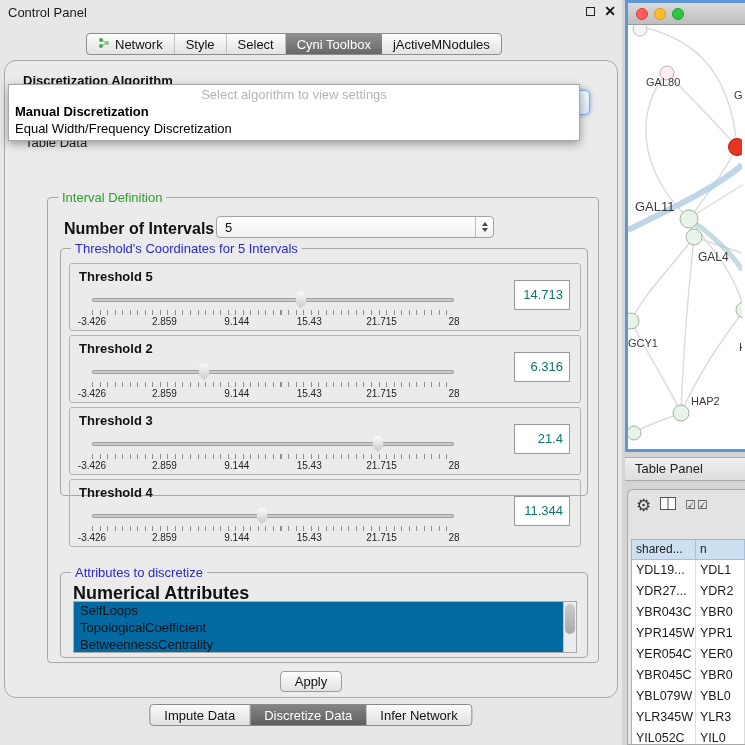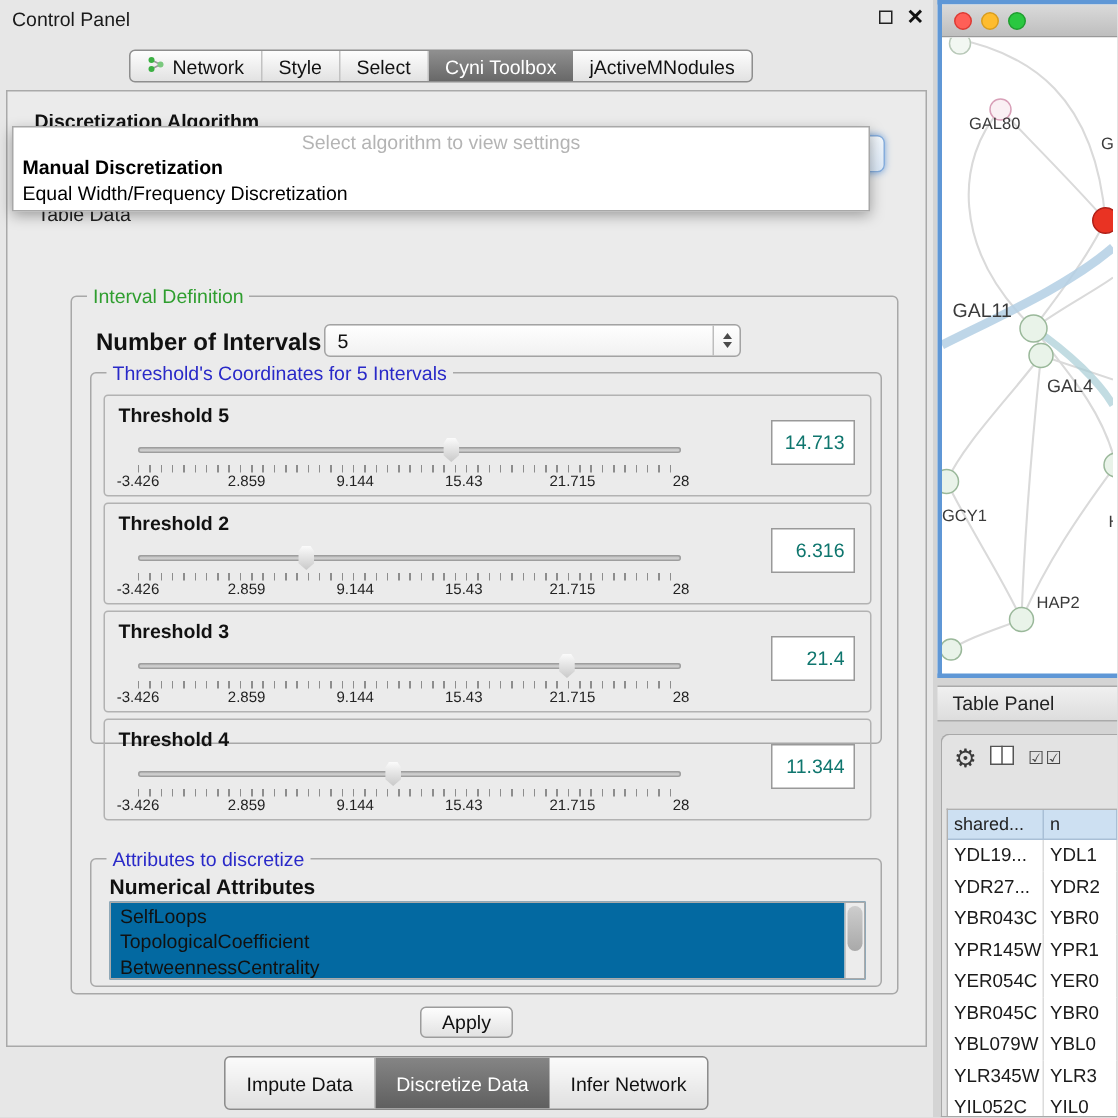--- a/index.html
+++ b/index.html
@@ -13,21 +13,21 @@
   .restore-box { width:9px; height:9px; border:1.5px solid #222; }
   .close-x { font-size:14px; font-weight:bold; color:#111; line-height:12px; }
 
   
   .tabbar { position:absolute; left:86px; top:33px; height:22px; display:flex; border:1px solid #8e8e8e; border-radius:4px; background:linear-gradient(#fdfdfd,#e2e2e2); overflow:hidden; }
   .tab { padding:0 11px; display:flex; align-items:center; gap:5px; font-size:13px; color:#111; border-right:1px solid #c2c2c2; white-space:nowrap; }
   .tab:last-child { border-right:none; }
   .tab.active { background:linear-gradient(#8f8f8f,#686868); color:#fff; border-right:none; }
 
   
-  .main-panel { position:absolute; left:4px; top:60px; width:614px; height:638px; border:1px solid #a9a9a9; border-radius:0; background:#ebebeb; }
+  .main-panel { position:absolute; left:4px; top:60px; width:614px; height:638px; border:1px solid #a9a9a9; border-radius:12px; background:#ebebeb; }
   .algo-title { position:absolute; left:18px; top:12px; font-weight:bold; font-size:13px; }
   .td-label { position:absolute; left:20px; top:74px; font-size:13px; color:#222; }
 
   .combo { position:absolute; display:flex; align-items:center; padding-left:8px; background:linear-gradient(#ffffff,#f1f1f1); border:1px solid #a3a3a3; border-radius:4px; font-size:13px; color:#111; }
   .stepper { margin-left:auto; width:18px; height:100%; border-left:1px solid #bdbdbd; display:flex; flex-direction:column; align-items:center; justify-content:center; }
   .tri-up { width:0; height:0; border-left:3.5px solid transparent; border-right:3.5px solid transparent; border-bottom:4.5px solid #4a4a4a; margin-bottom:2px; }
   .tri-down { width:0; height:0; border-left:3.5px solid transparent; border-right:3.5px solid transparent; border-top:4.5px solid #4a4a4a; }
 
   .combo-galfiltered { left:18px; top:89px; width:566px; height:23px; }
   .combo-intervals { left:168px; top:18px; width:278px; height:22px; }
@@ -55,30 +55,30 @@
   .th-label { position:absolute; left:9px; top:5px; font-weight:bold; font-size:13px; }
   .slider { position:absolute; left:22px; top:26px; width:362px; height:20px; }
   .track { position:absolute; left:0; right:0; top:8px; height:4px; background:linear-gradient(#bcbcbc,#dadada); border-radius:2px; box-shadow:inset 0 0 0 1px #9e9e9e; }
   .thumb { position:absolute; top:1px; width:13px; height:17px; transform:translateX(-50%); background:linear-gradient(#fefefe,#c9c9c9); clip-path:polygon(50% 100%, 10% 74%, 10% 26%, 28% 6%, 72% 6%, 90% 26%, 90% 74%); filter:drop-shadow(0 0 1px #777); }
   .ticks { position:absolute; left:22px; top:46px; width:362px; height:5px; background:repeating-linear-gradient(90deg,#8d8d8d 0 1px,transparent 1px 7.54px); }
   .scale { position:absolute; left:22px; top:52px; width:362px; height:12px; }
   .sl { position:absolute; transform:translateX(-50%); font-size:10px; color:#222; white-space:nowrap; }
   .value-box { position:absolute; right:10px; top:16px; width:56px; height:30px; background:#fff; border:1px solid #999; font-size:13px; text-align:right; padding-right:6px; line-height:28px; color:#0f766e; }
 
   .attrs-group { left:12px; top:374px; width:528px; height:86px; }
-  .numattr-label { position:absolute; left:12px; top:10px; font-weight:bold; font-size:14px; }
+  .numattr-label { position:absolute; left:12px; top:10px; font-weight:bold; font-size:18px; }
   .attr-list { position:absolute; left:12px; top:28px; width:504px; height:52px; background:#0369a1; border:1px solid #aaa; overflow:hidden; }
   .attr-item { font-size:13px; line-height:17px; padding-left:6px; color:#111; white-space:nowrap; }
   .list-sb { position:absolute; right:0; top:0; bottom:0; width:13px; background:#ececec; border-left:1px solid #c4c4c4; }
   .list-sb-thumb { position:absolute; left:1px; top:2px; width:10px; height:30px; border-radius:5px; background:linear-gradient(#cdcdcd,#a9a9a9); }
 
   .apply-btn { position:absolute; left:50%; transform:translateX(-50%); top:610px; width:62px; height:21px; background:linear-gradient(#fdfdfd,#e2e2e2); border:1px solid #9c9c9c; border-radius:4px; font-size:13px; text-align:center; line-height:19px; color:#111; }
 
   
-  .bottom-tabbar { position:absolute; left:50%; transform:translateX(-50%); top:704px; height:36px; display:flex; border:1px solid #8a8a8a; border-radius:4px; background:linear-gradient(#fbfbfb,#e0e0e0); overflow:hidden; }
+  .bottom-tabbar { position:absolute; left:50%; transform:translateX(-50%); top:704px; height:22px; display:flex; border:1px solid #8a8a8a; border-radius:4px; background:linear-gradient(#fbfbfb,#e0e0e0); overflow:hidden; }
   .btab { padding:0 14px; display:flex; align-items:center; font-size:13px; color:#111; border-right:1px solid #bdbdbd; white-space:nowrap; }
   .btab:last-child { border-right:none; }
   .btab.active { background:linear-gradient(#858585,#5f5f5f); color:#fff; border-right:none; }
 
   
   .net-window { position:absolute; left:625px; top:0; width:120px; height:452px; border:3px solid #5f97d6; border-right:none; background:#fff; }
   .net-titlebar { height:22px; background:linear-gradient(#dadada,#bebebe); border-bottom:1px solid #999; display:flex; align-items:center; gap:6px; padding-left:8px; }
   .light { width:12px; height:12px; border-radius:50%; }
   .light.red { background:#ff5f57; border:1px solid #dd3a33; }
   .light.yellow { background:#febc2e; border:1px solid #d99d1e; }

